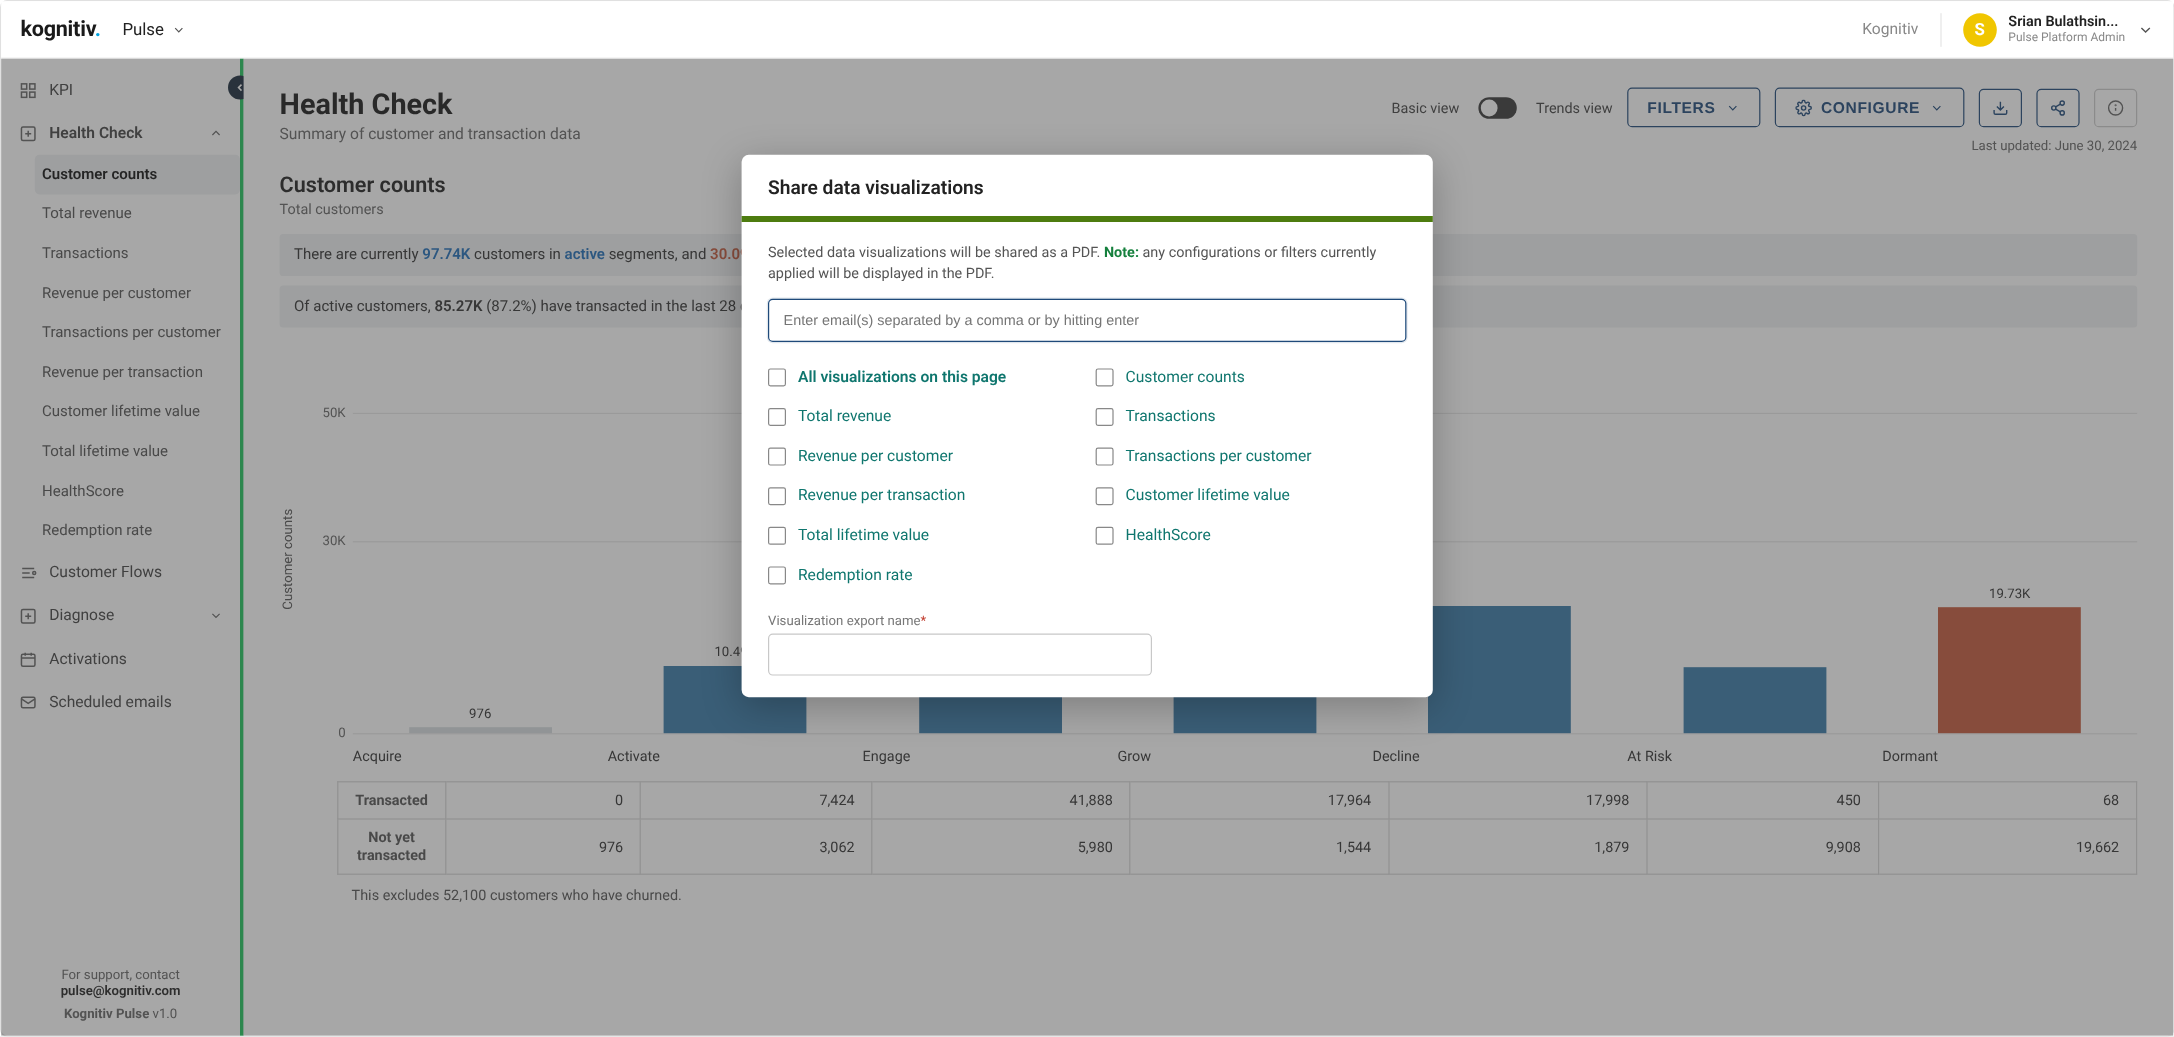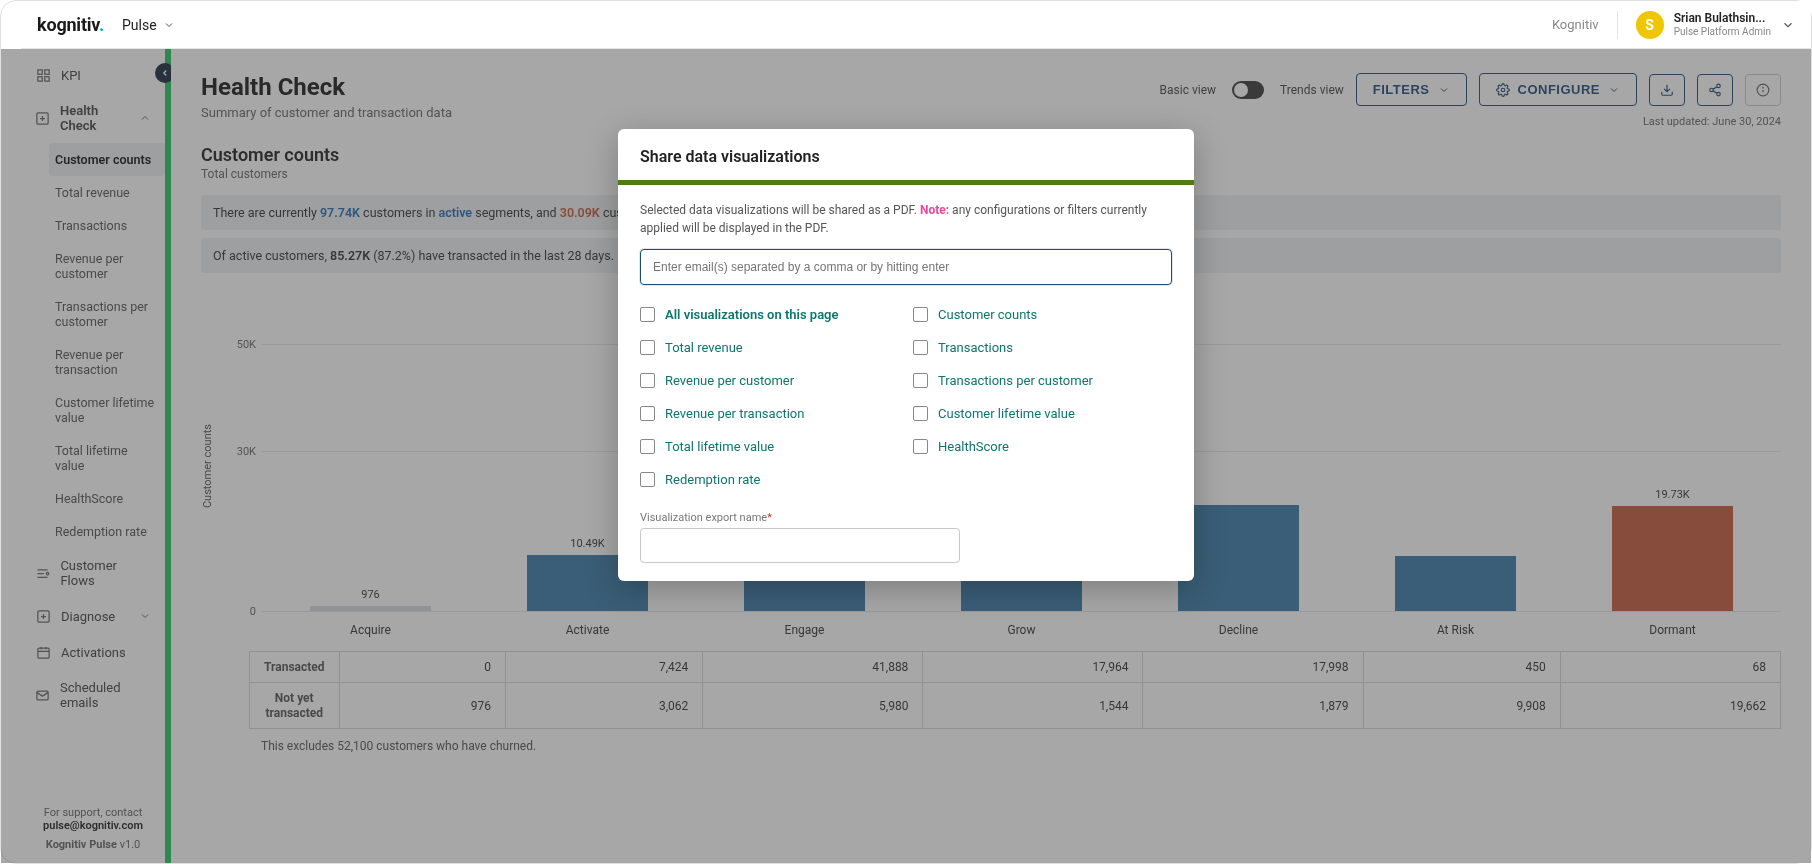--- a/index.html
+++ b/index.html
@@ -1,30 +1,30 @@
 <!DOCTYPE html>
 <html><head>
 <meta charset="utf-8">
 <style>
 * { box-sizing: border-box; margin: 0; padding: 0; }
 body { font-family: -apple-system, BlinkMacSystemFont, "Segoe UI", Roboto, Arial, sans-serif; font-size: 13px; color: #333; background: #fff; overflow: hidden; }
-.app { width: 1812px; height: 864px; position: relative; border: 1px solid #e0e0e0; border-radius: 16px; padding-left: 20px; }
+.app { width: 1812px; height: 864px; position: relative; border: 1px solid #e0e0e0; border-radius: 6px; }
 .topbar { height: 48px; border-bottom: 1px solid #e5e5e5; display: flex; align-items: center; padding: 0 16px; justify-content: space-between; background:#fff; }
 .topbar-left { display:flex; align-items:center; gap:18px; }
 .logo { font-weight:700; font-size:18px; color:#1a1a1a; letter-spacing:-0.2px; }
 .logo .dot { color:#00a3e0; }
 .app-picker { display:flex; align-items:center; gap:6px; font-size:14px; color:#222; cursor:pointer; }
 .topbar-right { display:flex; align-items:center; gap:18px; }
 .top-link { color:#888; font-size:13px; }
 .user-block { display:flex; align-items:center; gap:10px; border-left:1px solid #e5e5e5; padding-left:18px; cursor:pointer; }
 .avatar { width:28px; height:28px; border-radius:50%; background:#f0c600; color:#fff; font-weight:700; display:flex; align-items:center; justify-content:center; font-size:14px; }
 .user-name { font-size:12px; font-weight:600; color:#222; line-height:1.1; max-width:120px; white-space:nowrap; overflow:hidden; text-overflow:ellipsis; }
 .user-role { font-size:10px; color:#888; }
 .main { display:flex; height: calc(100% - 48px); }
-.sidebar { width:150px; border-right:6px solid #22c55e; display:flex; flex-direction:column; position:relative; }
+.sidebar { width:202px; border-right:3px solid #22c55e; display:flex; flex-direction:column; position:relative; }
 .collapse-btn { position:absolute; right:-10px; top:14px; width:20px; height:20px; border-radius:50%; background:#1a2b3c; color:#fff; display:flex; align-items:center; justify-content:center; font-size:10px; cursor:pointer; }
 .nav { padding:8px 0; flex:1; overflow:auto; }
 .nav-item { display:flex; align-items:center; gap:10px; padding:10px 14px; color:#444; cursor:pointer; font-size:13px; }
 .nav-item .ico { width:16px; height:16px; display:flex; align-items:center; justify-content:center; color:#666; }
 .nav-item.expanded { font-weight:600; }
 .nav-chevron { margin-left:auto; color:#666; }
 .nav-sub { padding-left:28px; }
 .nav-sub .sub-item { padding:9px 10px 9px 6px; font-size:12.5px; color:#555; cursor:pointer; border-radius:4px; }
 .nav-sub .sub-item.active { background:#eef0f2; color:#111; font-weight:600; }
 .sidebar-footer { padding:12px; text-align:center; font-size:11px; color:#666; border-top:0; }
@@ -54,34 +54,34 @@
 .chart-grid { position:absolute; left:40px; right:0; top:0; bottom:30px; }
 .grid-line { position:absolute; left:0; right:0; border-top:1px solid #e8e8e8; }
 .y-tick { position:absolute; left:-36px; font-size:11px; color:#666; transform:translateY(-50%); width:30px; text-align:right; }
 .bars { position:absolute; left:40px; right:0; bottom:30px; top:0; display:flex; }
 .bar-col { flex:1; display:flex; align-items:flex-end; justify-content:center; position:relative; }
 .bar { width:56%; background:#3a7aa8; position:relative; }
 .bar.red { background:#c55a3c; }
 .bar.gray { background:#d8dce0; }
 .bar-label { position:absolute; top:-18px; left:50%; transform:translateX(-50%); font-size:11px; color:#333; white-space:nowrap; }
 .x-labels { position:absolute; left:40px; right:0; bottom:0; height:24px; display:flex; }
-.x-lab { flex:1; text-align:center; font-size:12px; color:#333; padding-top:6px; }
+.x-lab { flex:1; font-size:12px; color:#333; padding-top:6px; }
 .data-table { margin-top:10px; margin-left:48px; border-collapse:collapse; width:calc(100% - 48px); }
 .data-table th, .data-table td { border:1px solid #d8d8d8; padding:8px 14px; font-size:12px; text-align:right; color:#333; }
 .data-table th { font-weight:700; color:#555; text-align:center; width:70px; line-height:1.2; }
 .footnote { margin-left:60px; font-size:12px; color:#555; margin-top:10px; }
 
 
 .overlay { position:absolute; inset:48px 0 0 0; background:rgba(60,60,60,0.45); display:flex; align-items:flex-start; justify-content:center; padding-top:80px; }
 .modal { width:576px; background:#fff; border-radius:6px; box-shadow:0 8px 32px rgba(0,0,0,0.25); padding:0; }
 .modal-head { padding:18px 22px 14px; border-bottom:5px solid #4d7c0f; }
 .modal-title { font-size:16px; font-weight:600; color:#222; }
 .modal-body { padding:16px 22px 18px; }
 .modal-desc { font-size:12px; color:#555; line-height:1.5; }
-.modal-desc b { color:#ec4899; }
+.modal-desc b { color:#15803d; }
 .email-input { width:100%; margin-top:12px; border:1px solid #1f4a7a; border-radius:4px; padding:10px 12px; font-size:12px; outline:none; box-shadow:0 0 0 1px #1f4a7a22; }
 .check-grid { display:grid; grid-template-columns:1fr 1fr; gap:18px 14px; margin-top:22px; }
 .check-item { display:flex; align-items:center; gap:10px; font-size:13px; color:#0f766e; }
 .check-item.bold { font-weight:600; }
 .chk { width:15px; height:15px; border:1.5px solid #888; border-radius:2px; flex-shrink:0; cursor:pointer; }
 .export-label { font-size:11px; color:#777; margin-top:24px; }
 .export-label .req { color:#c0392b; }
 .export-input { width:320px; border:1px solid #c8c8c8; border-radius:4px; padding:9px 10px; margin-top:4px; font-size:13px; }
 .modal-foot { padding:12px 22px 18px; display:flex; justify-content:flex-end; gap:18px; align-items:center; }
 .btn-text { color:#1f4a7a; font-weight:600; font-size:13px; letter-spacing:0.4px; cursor:pointer; }

